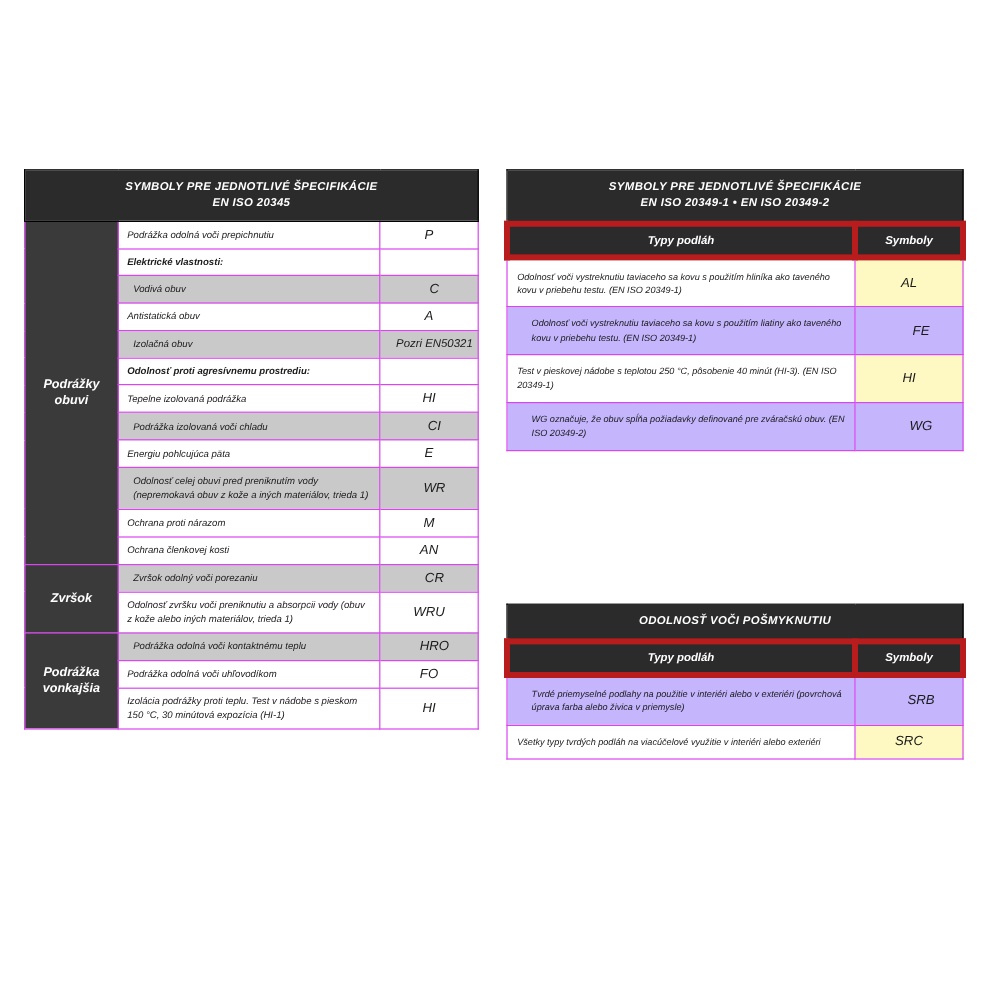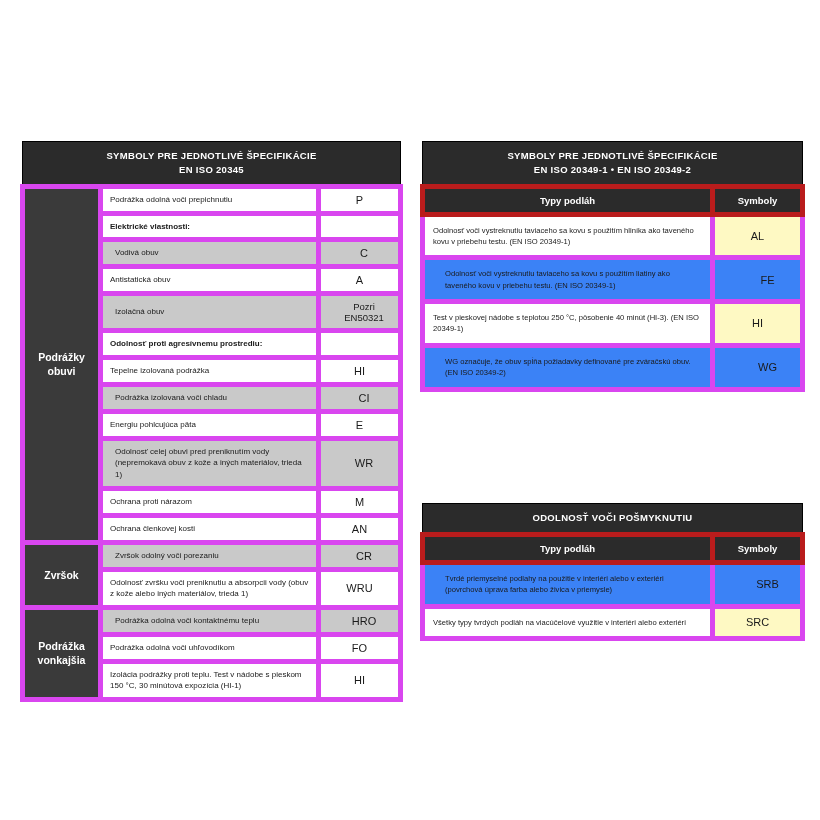--- a/index.html
+++ b/index.html
@@ -13,30 +13,31 @@
     font-family: "Liberation Sans", sans-serif;
     color: #111;
     position: relative;
     overflow: hidden;
   }
   .page {
     position: absolute;
     left: 0; top: 0;
     width: 820px;
     height: 663px;
+    font-style: italic;
   }
 
   
   table {
     border-collapse: collapse;
     table-layout: fixed;
     width: 100%;
   }
   td, th {
-    border: 5px solid #d946ef;
+    border: 1px solid #d946ef;
     padding: 0;
     vertical-align: middle;
   }
   .hdr {
     background: #2b2b2b;
     color: #ffffff;
     text-align: center;
     font-weight: bold;
     font-size: 9.5px;
     letter-spacing: .3px;
@@ -118,21 +119,21 @@
     padding: 8px 8px;
     background: #ffffff;
     color: #1a1a1a;
   }
   .r-sym {
     text-align: center;
     font-size: 11px;
     background: #fef9c3;
     color: #1a1a1a;
   }
-  tr.galt .r-desc, tr.galt .r-sym { background: #3b82f6; padding-left: 20px; }
+  tr.galt .r-desc, tr.galt .r-sym { background: #c4b5fd; padding-left: 20px; }
 </style>
 </head>
 <body>
 
 <div class="page">
 
   <div id="left-block">
     <table>
       <colgroup>
           <col class="c1">

